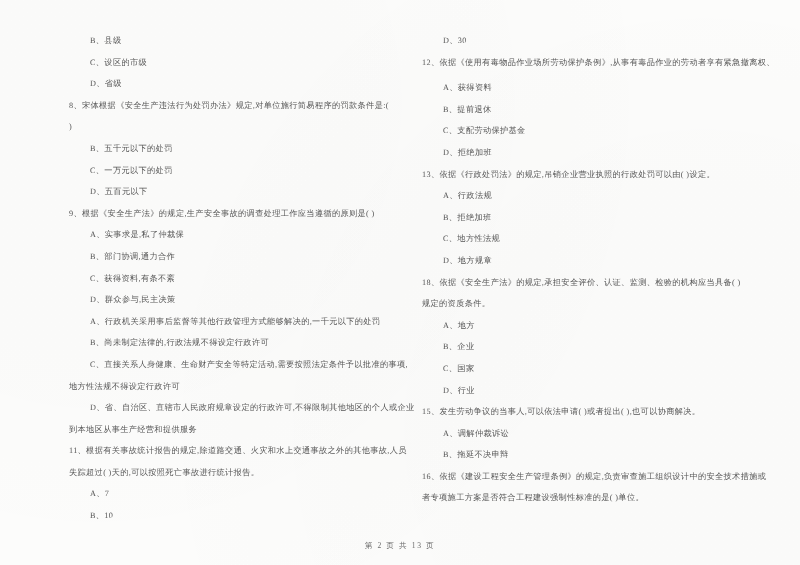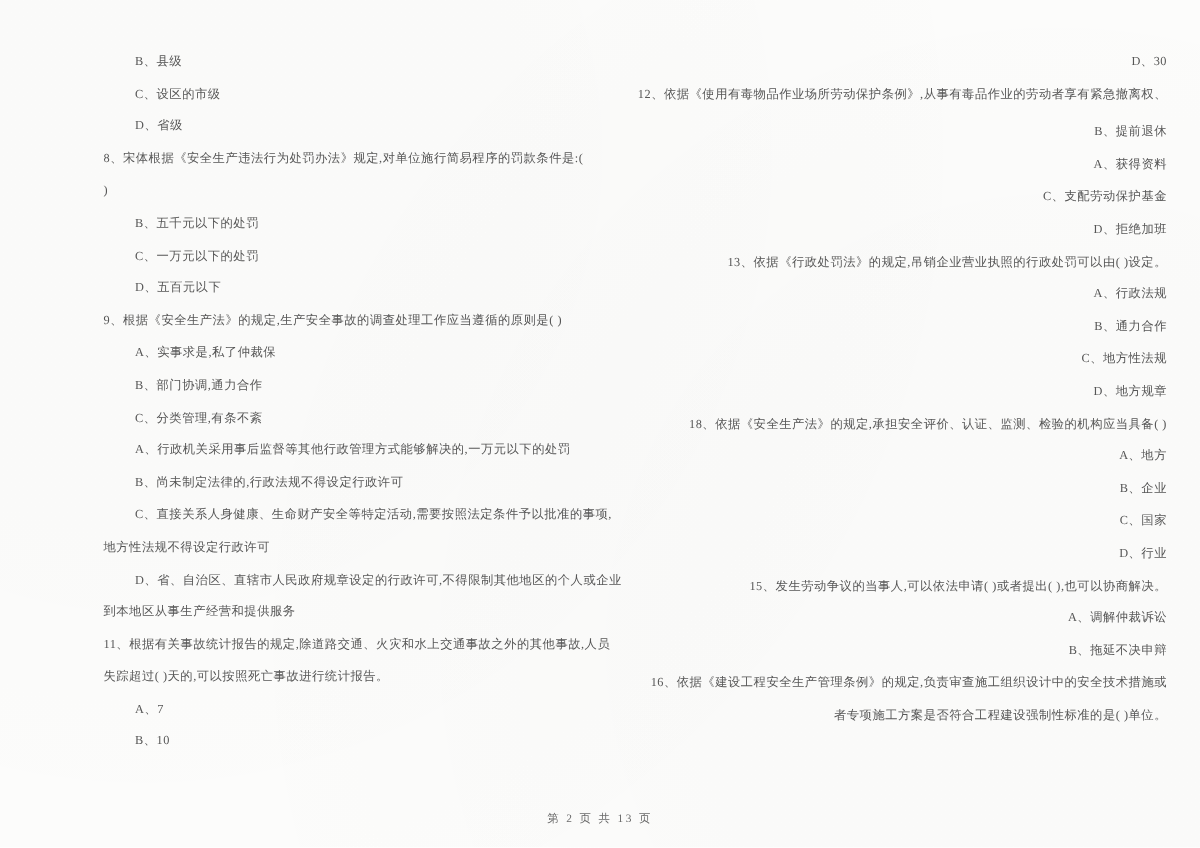--- a/index.html
+++ b/index.html
@@ -48,21 +48,20 @@
     width: 400px;
     padding-left: 69px;
     padding-right: 10px;
     box-sizing: border-box;
   }
   .col-right {
     width: 400px;
     padding-left: 22px;
     padding-right: 22px;
     box-sizing: border-box;
-    text-align: right;
   }
 
   
   .t {
     font-size: 8.2px;
     line-height: 21.6px;
     letter-spacing: 0.35px;
     color: #565656;
     white-space: nowrap;
     filter: blur(0.42px);
@@ -121,25 +120,26 @@
         <span class="qline">)</span>
         <span class="opt">B、五千元以下的处罚</span>
         <span class="opt">C、一万元以下的处罚</span>
         <span class="opt">D、五百元以下</span>
       </div>
 
       <div class="t q">
         <span class="qline">9、根据《安全生产法》的规定,生产安全事故的调查处理工作应当遵循的原则是(        )</span>
         <span class="opt">A、实事求是,私了仲裁保</span>
         <span class="opt">B、部门协调,通力合作</span>
-        <span class="opt">C、分类管理,有条不紊</span>
-      </div>
-
-      <div class="t q">
-        <span class="opt">A、行政机关采用事后监督等其他行政管理方式能够解决的,一万元以下的处罚</span>
+        <span class="opt">C、获得资料,有条不紊</span>
+        <span class="opt">D、群众参与,民主决策</span>
+      </div>
+
+      <div class="t q">
+        <span class="opt">A、行政机关采用事后监督等其他行政管理方式能够解决的,一千元以下的处罚</span>
         <span class="opt">B、尚未制定法律的,行政法规不得设定行政许可</span>
         <span class="opt">C、直接关系人身健康、生命财产安全等特定活动,需要按照法定条件予以批准的事项,</span>
         <span class="cont">地方性法规不得设定行政许可</span>
         <span class="opt">D、省、自治区、直辖市人民政府规章设定的行政许可,不得限制其他地区的个人或企业</span>
         <span class="cont">到本地区从事生产经营和提供服务</span>
       </div>
 
       <div class="t q">
         <span class="qline">11、根据有关事故统计报告的规定,除道路交通、火灾和水上交通事故之外的其他事故,人员</span>
         <span class="qline">失踪超过(      )天的,可以按照死亡事故进行统计报告。</span>
@@ -152,36 +152,37 @@
 
     <div class="col col-right">
 
       <div class="t">
         <span class="opt">D、30</span>
       </div>
 
       <div class="t q">
         <span class="qline">12、依据《使用有毒物品作业场所劳动保护条例》,从事有毒品作业的劳动者享有紧急撤离权、</span>
         <span class="spacer-s"></span>
+        <span class="opt">A、获得资料</span>
         <span class="opt">B、提前退休</span>
-        <span class="opt">A、获得资料</span>
         <span class="opt">C、支配劳动保护基金</span>
         <span class="opt">D、拒绝加班</span>
       </div>
 
       <div class="t q">
         <span class="qline">13、依据《行政处罚法》的规定,吊销企业营业执照的行政处罚可以由(      )设定。</span>
         <span class="opt">A、行政法规</span>
-        <span class="opt">B、通力合作</span>
+        <span class="opt">B、拒绝加班</span>
         <span class="opt">C、地方性法规</span>
         <span class="opt">D、地方规章</span>
       </div>
 
       <div class="t q">
         <span class="qline">18、依据《安全生产法》的规定,承担安全评价、认证、监测、检验的机构应当具备(        )</span>
+        <span class="qline">规定的资质条件。</span>
         <span class="opt">A、地方</span>
         <span class="opt">B、企业</span>
         <span class="opt">C、国家</span>
         <span class="opt">D、行业</span>
       </div>
 
       <div class="t q">
         <span class="qline">15、发生劳动争议的当事人,可以依法申请(      )或者提出(      ),也可以协商解决。</span>
         <span class="opt">A、调解仲裁诉讼</span>
         <span class="opt">B、拖延不决申辩</span>

